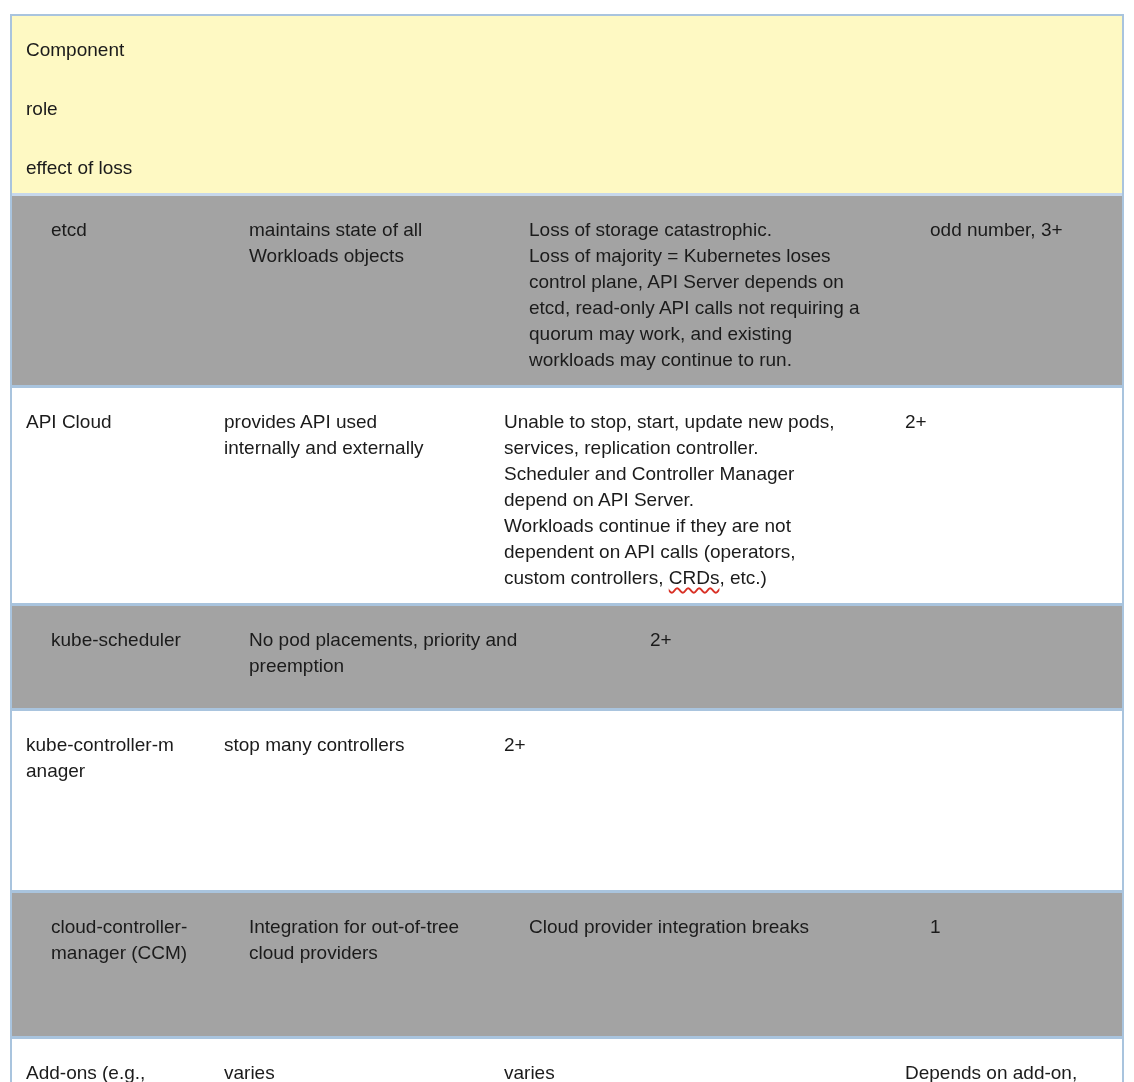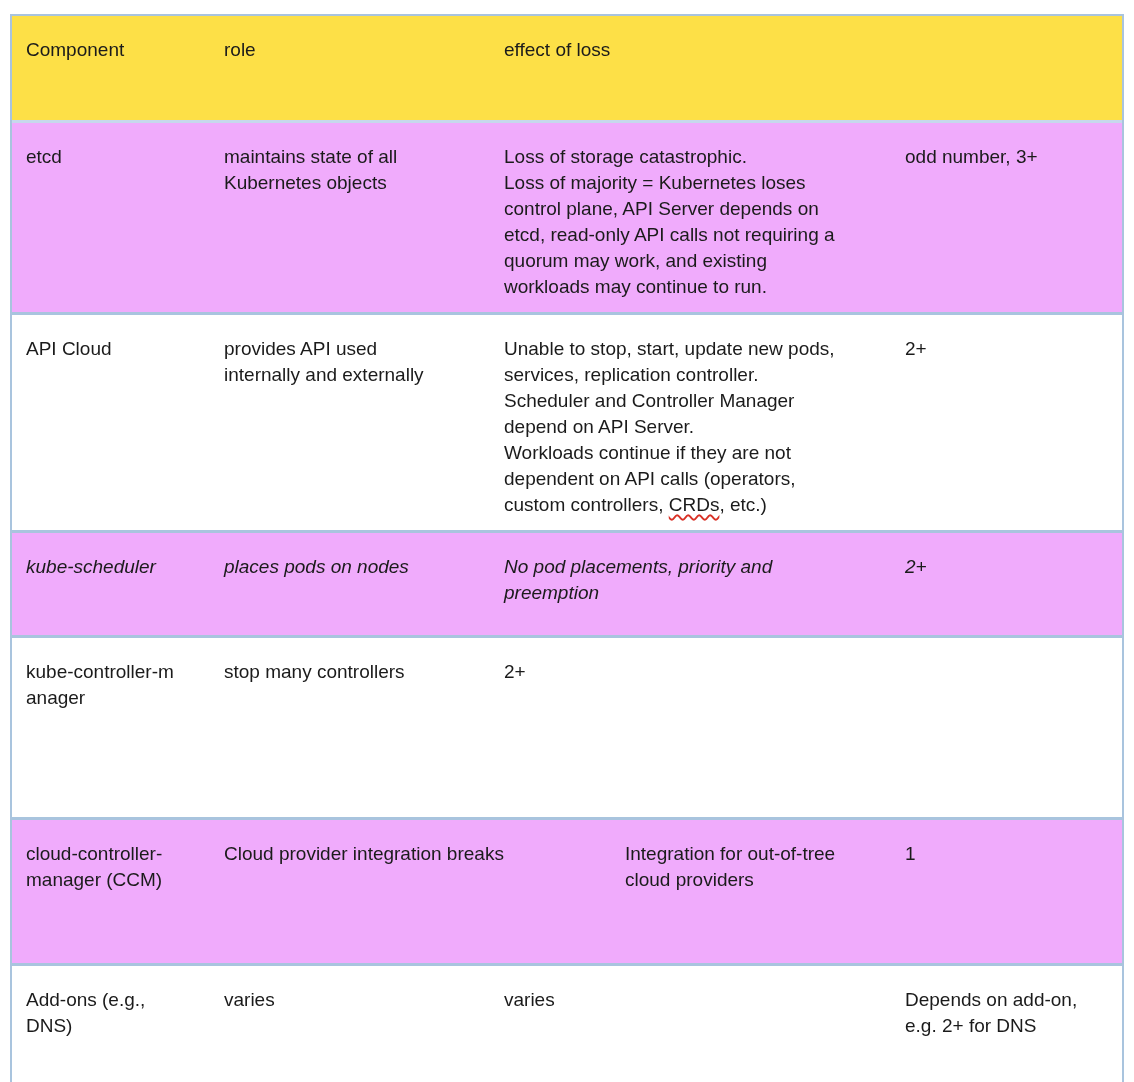--- a/index.html
+++ b/index.html
@@ -20,45 +20,47 @@
     border: 2px solid #a9c4de;
     background: #ffffff;
   }
   .t-row {
     display: flex;
     border-top: 3px solid #a9c4de;
     box-sizing: border-box;
   }
   .t-row.header-row {
     border-top: none;
-    background: #fde047;
+    background: #fef9c3;
+    flex-direction: column;
   }
   .t-row.first-body {
     border-top: 3px solid #c7d8ec;
   }
   .t-row.alt {
-    background: #f0abfc;
+    background: #a3a3a3;
+    padding-left: 25px;
   }
   .cell {
     box-sizing: border-box;
     padding: 21px 14px 12px 14px;
     font-size: 19px;
     line-height: 26px;
     white-space: pre-line;
     overflow-wrap: break-word;
   }
   .c1 { width: 198px; }
   .c2 { width: 280px; }
   .c3 { width: 401px; }
   .c4 { flex: 1; }
   
   .rh-header { min-height: 104px; }
   .rh-0 { min-height: 183px; }
   .rh-1 { min-height: 213px; }
-  .rh-2 { min-height: 105px; font-style: italic; }
+  .rh-2 { min-height: 105px; }
   .rh-3 { min-height: 144px; }
   .rh-4 { min-height: 146px; margin-top: 38px; }
   .rh-5 { min-height: 141px; justify-content: flex-end; }
   .misspelled {
     text-decoration-line: underline;
     text-decoration-style: wavy;
     text-decoration-color: #d93025;
     text-decoration-thickness: 1.5px;
     text-underline-offset: 3px;
   }
@@ -70,21 +72,21 @@
 
   <div class="t-row header-row rh-header">
     <div class="cell c1">Component</div>
     <div class="cell c2">role</div>
     <div class="cell c3">effect of loss</div>
   </div>
 
   <div class="t-row alt first-body rh-0">
     <div class="cell c1">etcd</div>
     <div class="cell c2">maintains state of all
-Kubernetes objects</div>
+Workloads objects</div>
     <div class="cell c3">Loss of storage catastrophic.
 Loss of majority = Kubernetes loses
 control plane, API Server depends on
 etcd, read-only API calls not requiring a
 quorum may work, and existing
 workloads may continue to run.</div>
     <div class="cell c4">odd number, 3+</div>
   </div>
 
   <div class="t-row rh-1">
@@ -96,39 +98,38 @@
 Scheduler and Controller Manager
 depend on API Server.
 Workloads continue if they are not
 dependent on API calls (operators,
 custom controllers, </span><span class="misspelled">CRDs</span><span>, etc.)</span></div>
     <div class="cell c4">2+</div>
   </div>
 
   <div class="t-row alt rh-2">
     <div class="cell c1">kube-scheduler</div>
-    <div class="cell c2">places pods on nodes</div>
     <div class="cell c3">No pod placements, priority and
 preemption</div>
     <div class="cell c4">2+</div>
   </div>
 
   <div class="t-row rh-3">
     <div class="cell c1">kube-controller-m
 anager</div>
     <div class="cell c2">stop many controllers</div>
     <div class="cell c4">2+</div>
   </div>
 
   <div class="t-row alt rh-4">
     <div class="cell c1">cloud-controller-
 manager (CCM)</div>
-    <div class="cell c3">Cloud provider integration breaks</div>
     <div class="cell c2">Integration for out-of-tree
 cloud providers</div>
+    <div class="cell c3">Cloud provider integration breaks</div>
     <div class="cell c4">1</div>
   </div>
 
   <div class="t-row rh-5">
     <div class="cell c1">Add-ons (e.g.,
 DNS)</div>
     <div class="cell c2">varies</div>
     <div class="cell c3">varies</div>
     <div class="cell c4">Depends on add-on,
 e.g. 2+ for DNS</div>

